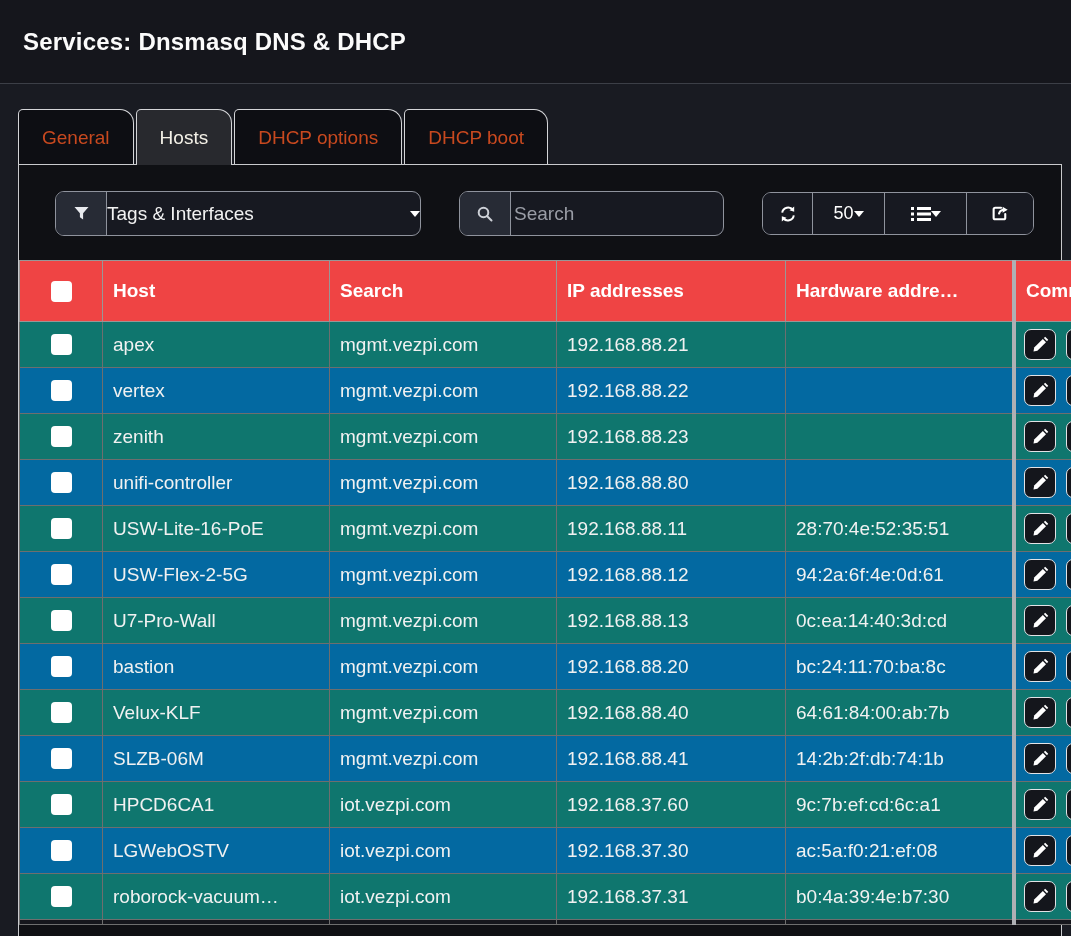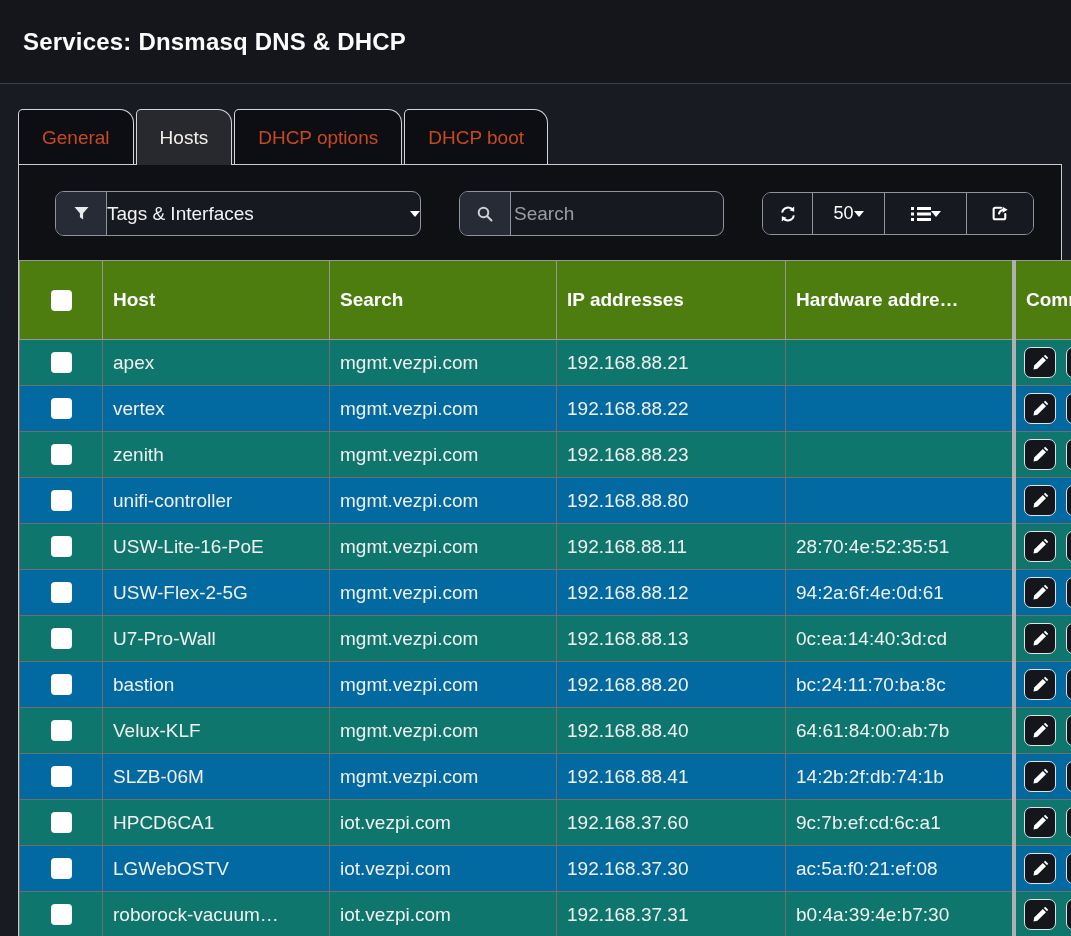--- a/index.html
+++ b/index.html
@@ -75,22 +75,22 @@
   .tbtn.b-export{width:66px;}
   .caret{
     width:0;height:0;border-left:5px solid transparent;border-right:5px solid transparent;
     border-top:6px solid #fff;display:inline-block;
   }
   
   table.grid{
     width:1035px;margin-top:24px;border-collapse:collapse;table-layout:fixed;
   }
   .grid th{
-    background:#4d7c0f;color:#fff;font-size:19px;font-weight:700;text-align:left;
-    padding:28px 10px;border:1px solid #979797;white-space:nowrap;overflow:hidden;
+    background:#ef4444;color:#fff;font-size:19px;font-weight:700;text-align:left;
+    padding:19px 10px;border:1px solid #979797;white-space:nowrap;overflow:hidden;
     text-overflow:ellipsis;cursor:pointer;margin-top:13px;
   }
   .grid td{
     font-size:19px;color:#f1f1f1;padding:11px 10px;border:1px solid #6e6e6e;
     white-space:nowrap;overflow:hidden;text-overflow:ellipsis;
   }
   .grid tr.odd td{background:#0f766e;}
   .grid tr.even td{background:#0369a1;}
   .col-check{width:62px;text-align:center;}
   .col-host{width:206px;}

